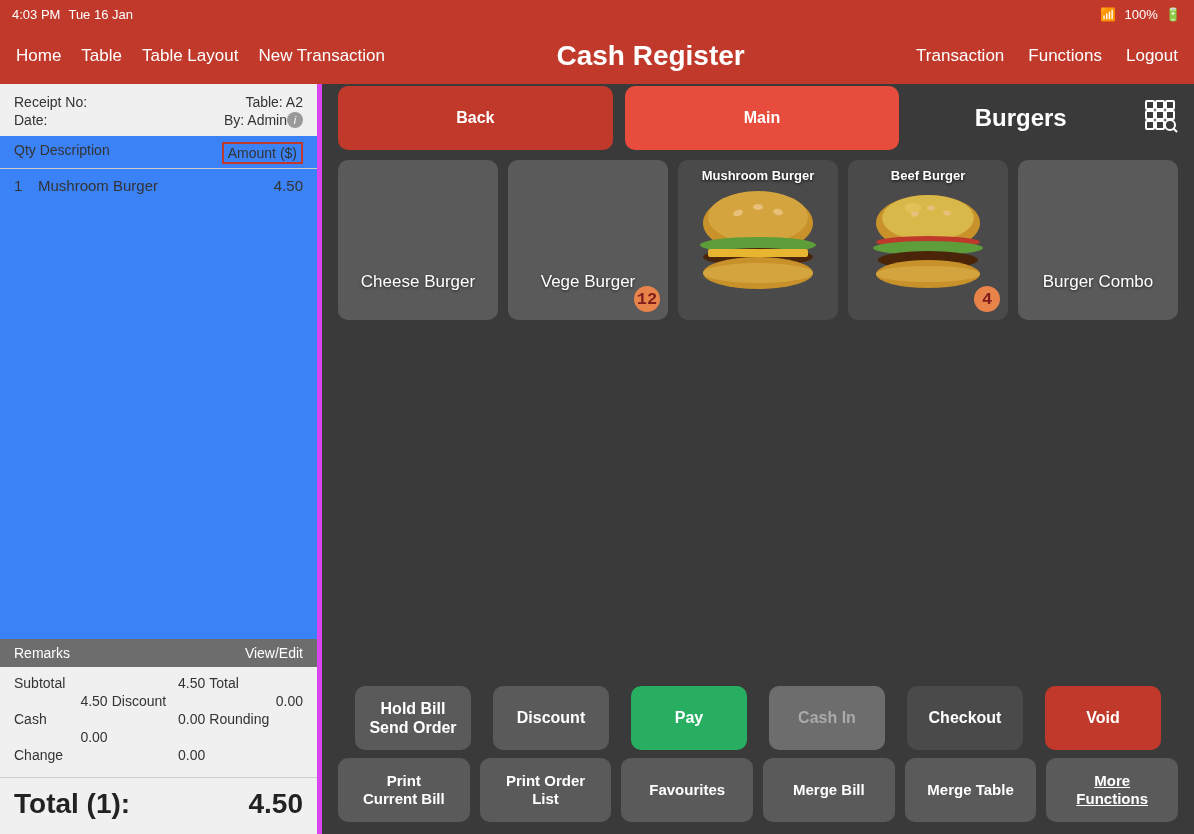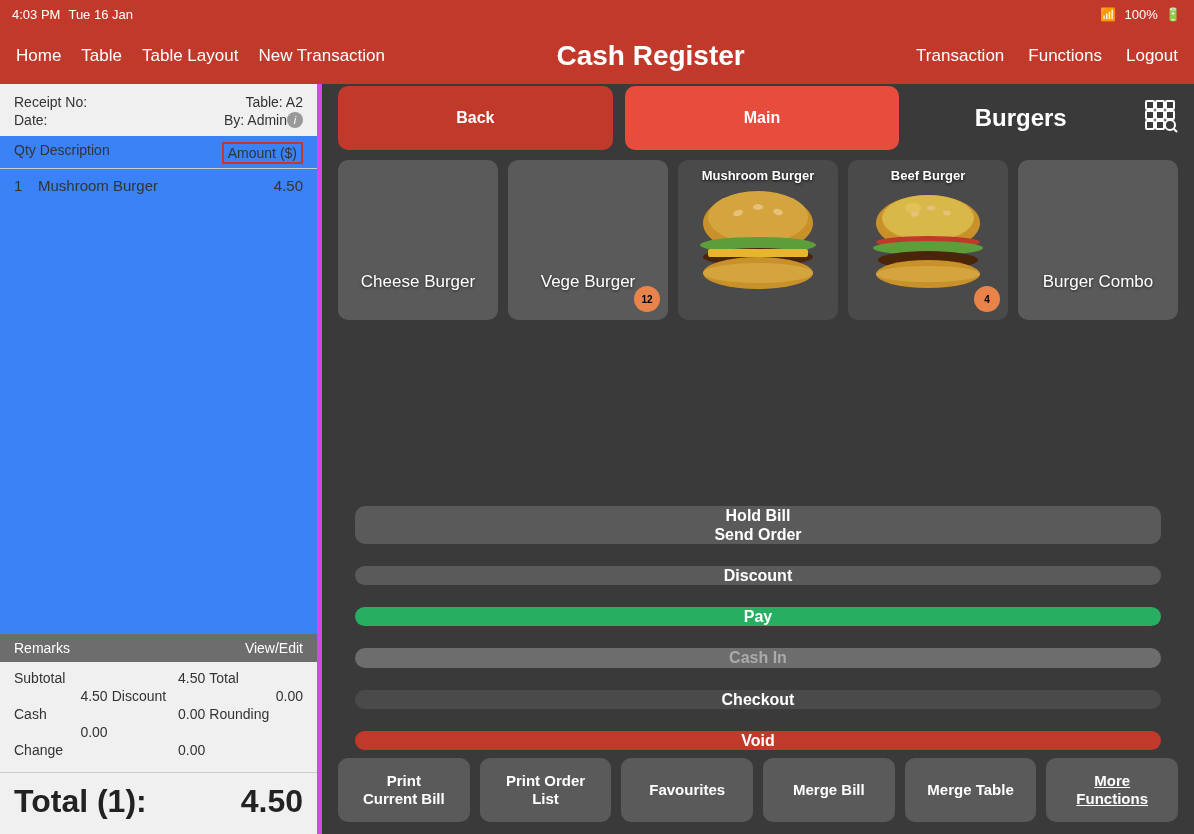--- a/index.html
+++ b/index.html
@@ -120,21 +120,21 @@
       grid-template-columns: 1fr 1fr 1fr;
       gap: 2px 4px;
     }
     .totals-grid .label { color: #333; }
     .totals-grid .value { text-align: right; color: #333; }
     .grand-total-row {
       display: flex;
       justify-content: space-between;
       align-items: baseline;
       padding: 10px 14px 14px;
-      font-size: 32px;
+      font-size: 28px;
       font-weight: bold;
       color: #222;
       border-top: 1px solid #ccc;
       margin-top: 4px;
     }
 
     
     .right-panel {
       flex: 1;
       display: flex;
@@ -235,38 +235,38 @@
       font-size: 13px;
       font-weight: 600;
       text-shadow: 0 1px 3px rgba(0,0,0,0.8);
       z-index: 3;
     }
     .badge {
       position: absolute;
       bottom: 8px;
       right: 8px;
       background: #e8834a;
-      color: #000000;
+      color: #7f1d1d;
       border-radius: 50%;
       width: 26px;
       height: 26px;
       display: flex;
       align-items: center;
       justify-content: center;
-      font-size: 10px;
+      font-size: 17px;
       font-weight: 700;
       z-index: 4;
+      font-family: Liberation Mono, monospace;
     }
 
     
     .action-buttons {
       display: flex;
       gap: 22px;
       padding: 0 33px 8px;
-      flex-direction: column;
     }
     .action-btn {
       flex: 1;
       height: 64px;
       border: none;
       border-radius: 10px;
       font-size: 16px;
       font-weight: 600;
       color: white;
       cursor: pointer;

